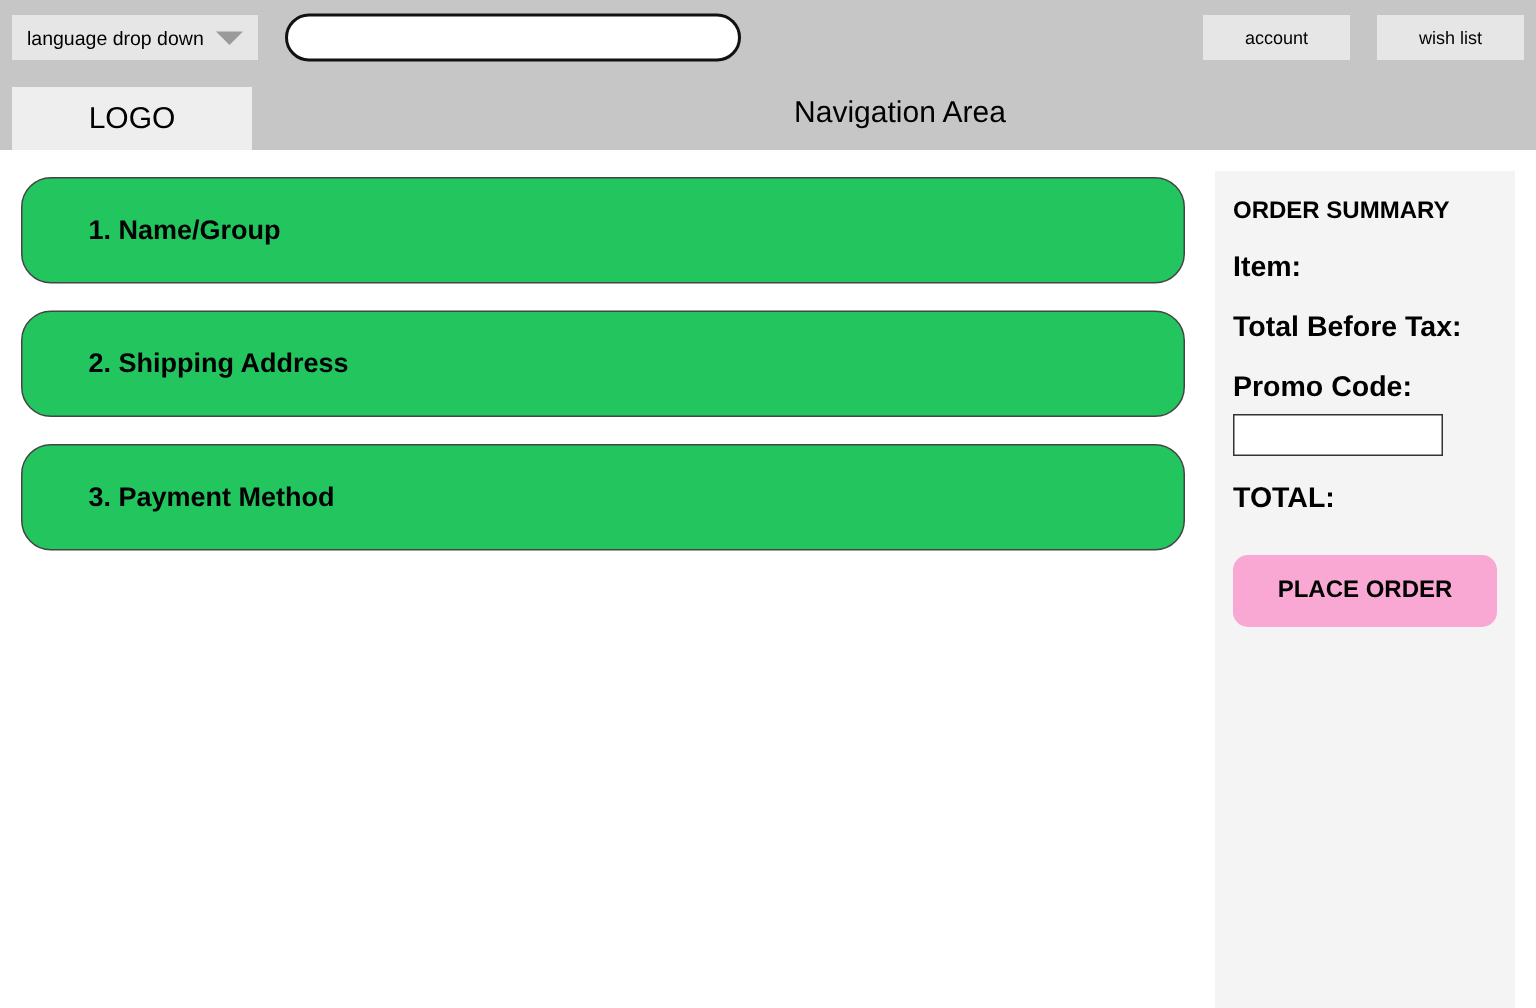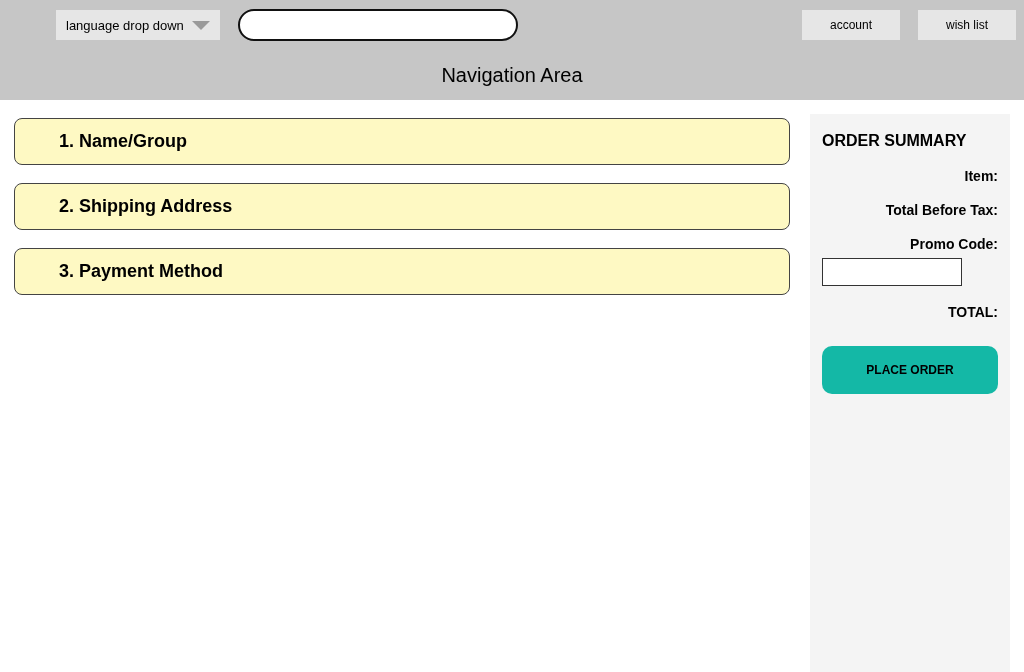--- a/index.html
+++ b/index.html
@@ -24,21 +24,20 @@
     }
     .lang-dropdown {
       background: #e6e6e6;
       height: 30px;
       display: flex;
       align-items: center;
       padding: 0 10px;
       font-size: 13px;
       gap: 8px;
       cursor: pointer;
-      margin-left: 48px;
     }
     .lang-dropdown .chevron {
       width: 0;
       height: 0;
       border-left: 9px solid transparent;
       border-right: 9px solid transparent;
       border-top: 9px solid #9a9a9a;
     }
     .search-input {
       flex: 1;
@@ -90,79 +89,79 @@
     }
     .steps {
       flex: 1;
       display: flex;
       flex-direction: column;
       gap: 18px;
       padding-top: 4px;
     }
     .step {
       border: 1px solid #444;
-      border-radius: 8px;
-      background: #fef9c3;
-      padding: 12px 44px;
+      border-radius: 20px;
+      background: #22c55e;
+      padding: 24px 44px;
       font-size: 18px;
       font-weight: bold;
     }
     .sidebar {
       width: 200px;
       background: #f4f4f4;
       padding: 18px 12px;
       display: flex;
       flex-direction: column;
       gap: 18px;
       height: 560px;
     }
     .sidebar-title {
       font-size: 16px;
       font-weight: bold;
     }
     .sidebar-label {
-      font-size: 14px;
+      font-size: 19px;
       font-weight: bold;
-      text-align: right;
     }
     .promo-input {
       width: 140px;
       height: 28px;
       border: 1px solid #333;
       background: #fff;
       margin-top: 6px;
       font-size: 14px;
       padding: 0 6px;
     }
     .place-order-btn {
-      background: #14b8a6;
+      background: #f9a8d4;
       border: none;
       border-radius: 10px;
       height: 48px;
-      font-size: 12px;
+      font-size: 16px;
       font-weight: bold;
       cursor: pointer;
       margin-top: 8px;
     }
   </style>
 </head>
 <body>
 
 <div class="top-bar">
   <div class="lang-dropdown">
     <span>language drop down</span>
     <span class="chevron"></span>
   </div>
   <input class="search-input" type="text" placeholder="" style="">
   <div class="spacer"></div>
   <button class="top-btn">account</button>
   <button class="top-btn">wish list</button>
 </div>
 
 <div class="nav-row">
+  <div class="logo-box">LOGO</div>
   <div class="nav-area">Navigation Area</div>
 </div>
 
 <div class="content">
   <div class="steps">
     <div class="step">1. Name/Group</div>
     <div class="step">2. Shipping Address</div>
     <div class="step">3. Payment Method</div>
   </div>
 

